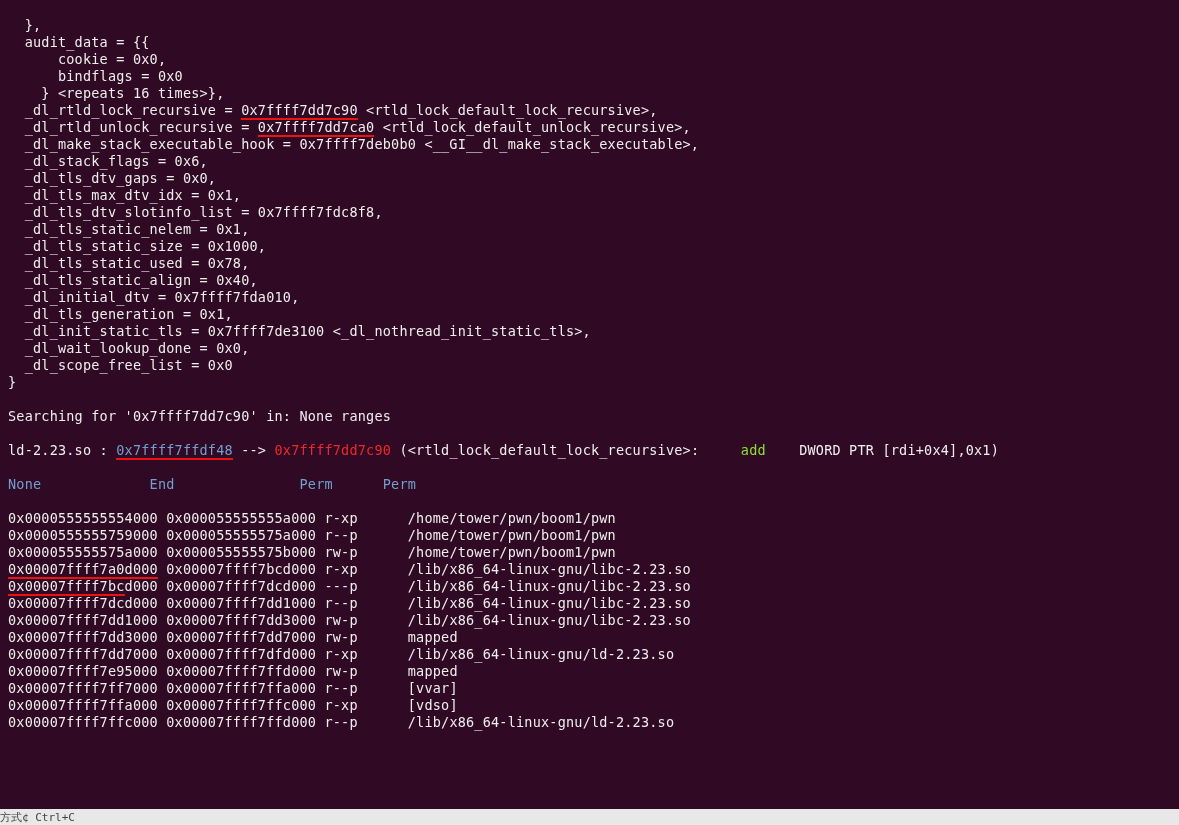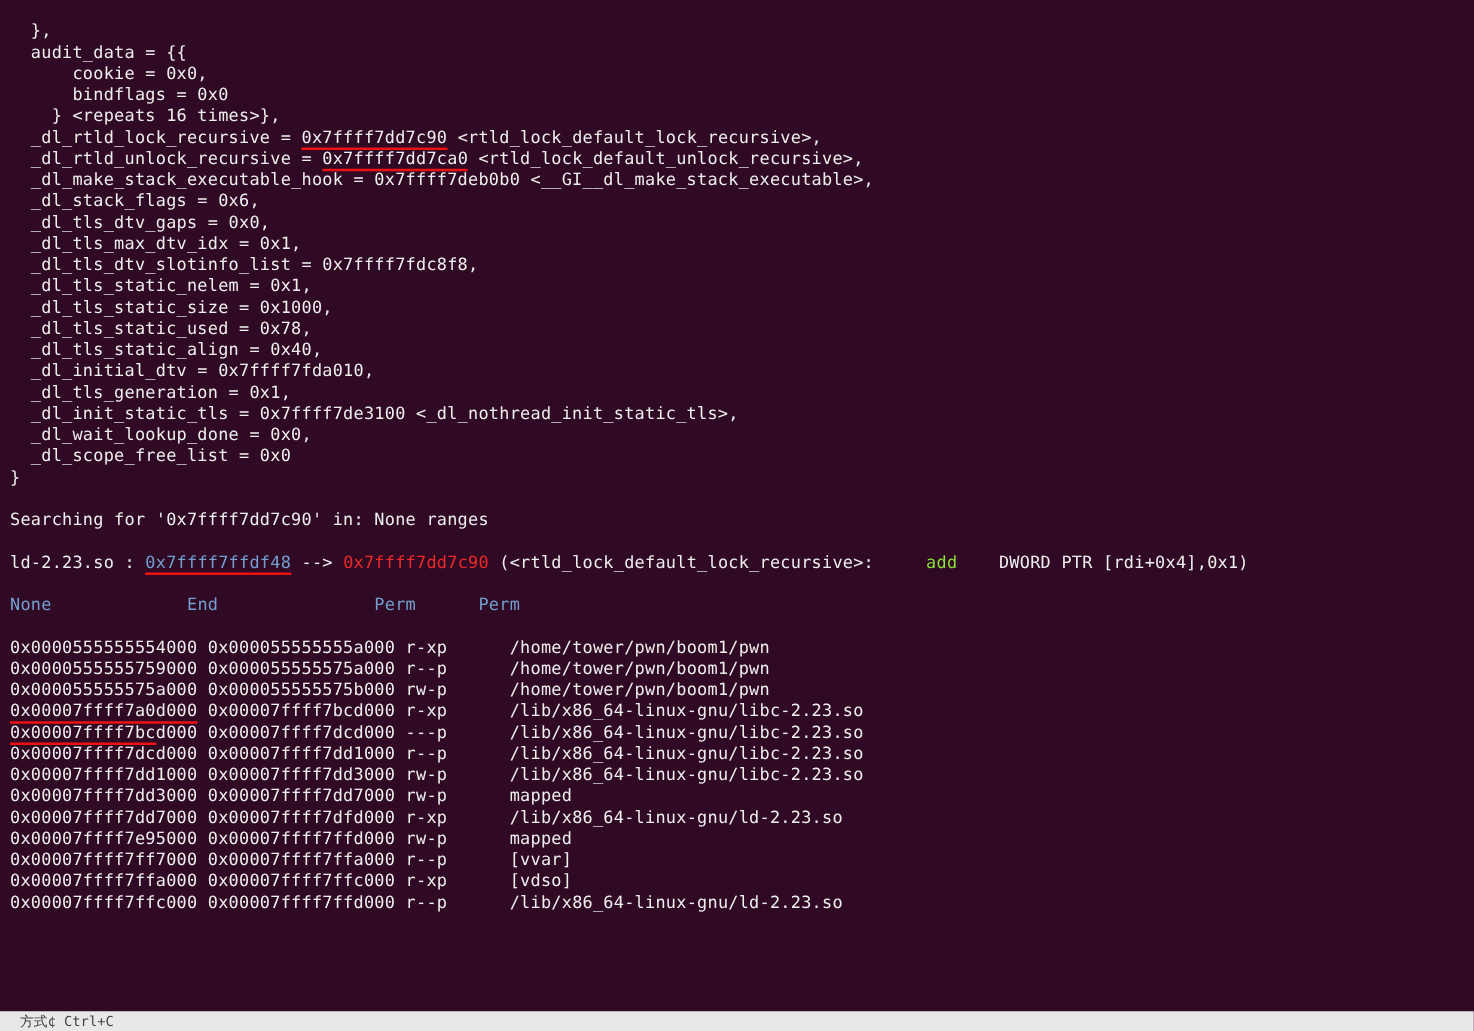--- a/index.html
+++ b/index.html
@@ -3,21 +3,21 @@
 <meta charset="utf-8">
 <style>
   html,body{margin:0;padding:0;background:#300a24;color:#eee;font-family:"DejaVu Sans Mono","Ubuntu Mono",Consolas,monospace;font-size:13.5px;line-height:17px;width:1179px;height:825px;overflow:hidden}
   .term{position:relative;padding:0 8px;white-space:pre;letter-spacing:.2px}
   .white{color:#eeeeec}
   .red{color:#ef2929}
   .blue{color:#729fcf}
   .green{color:#8ae234}
   .prompt{color:#ef2929}
   .u-red{border-bottom:2px solid #e11;}
-  .footer{position:absolute;left:0;bottom:0;width:1179px;height:16px;background:#e8e8e8;color:#444;font-size:11px;padding:0 16px;box-sizing:border-box}
+  .footer{position:absolute;left:0;bottom:0;width:1179px;height:16px;background:#e8e8e8;color:#444;font-size:11px;padding:0 0;box-sizing:border-box}
   .row{white-space:pre}
 </style>
 </head>
 <body>
 
 <div class="term">
 <div id="dump"><div class="row white">  },</div><div class="row white">  audit_data = {{</div><div class="row white">      cookie = 0x0,</div><div class="row white">      bindflags = 0x0</div><div class="row white">    } &lt;repeats 16 times&gt;},</div><div class="row white"><span>  _dl_rtld_lock_recursive = </span><span class="u-red">0x7ffff7dd7c90</span><span> &lt;rtld_lock_default_lock_recursive&gt;,</span></div><div class="row white"><span>  _dl_rtld_unlock_recursive = </span><span class="u-red">0x7ffff7dd7ca0</span><span> &lt;rtld_lock_default_unlock_recursive&gt;,</span></div><div class="row white">  _dl_make_stack_executable_hook = 0x7ffff7deb0b0 &lt;__GI__dl_make_stack_executable&gt;,</div><div class="row white">  _dl_stack_flags = 0x6,</div><div class="row white">  _dl_tls_dtv_gaps = 0x0,</div><div class="row white">  _dl_tls_max_dtv_idx = 0x1,</div><div class="row white">  _dl_tls_dtv_slotinfo_list = 0x7ffff7fdc8f8,</div><div class="row white">  _dl_tls_static_nelem = 0x1,</div><div class="row white">  _dl_tls_static_size = 0x1000,</div><div class="row white">  _dl_tls_static_used = 0x78,</div><div class="row white">  _dl_tls_static_align = 0x40,</div><div class="row white">  _dl_initial_dtv = 0x7ffff7fda010,</div><div class="row white">  _dl_tls_generation = 0x1,</div><div class="row white">  _dl_init_static_tls = 0x7ffff7de3100 &lt;_dl_nothread_init_static_tls&gt;,</div><div class="row white">  _dl_wait_lookup_done = 0x0,</div><div class="row white">  _dl_scope_free_list = 0x0</div><div class="row white">}</div></div>
 <div class="row">Searching for '0x7ffff7dd7c90' in: None ranges</div>
 <div class="row"><span>ld-2.23.so : </span><span class="blue u-red">0x7ffff7ffdf48</span><span> --&gt; </span><span class="red">0x7ffff7dd7c90</span><span> (&lt;rtld_lock_default_lock_recursive&gt;:     </span><span class="green">add</span><span>    DWORD PTR [rdi+0x4],0x1)</span></div>
 <div class="row"><span class="blue">None             </span><span class="blue">End               </span><span class="blue">Perm      </span><span class="blue">Perm</span></div>

